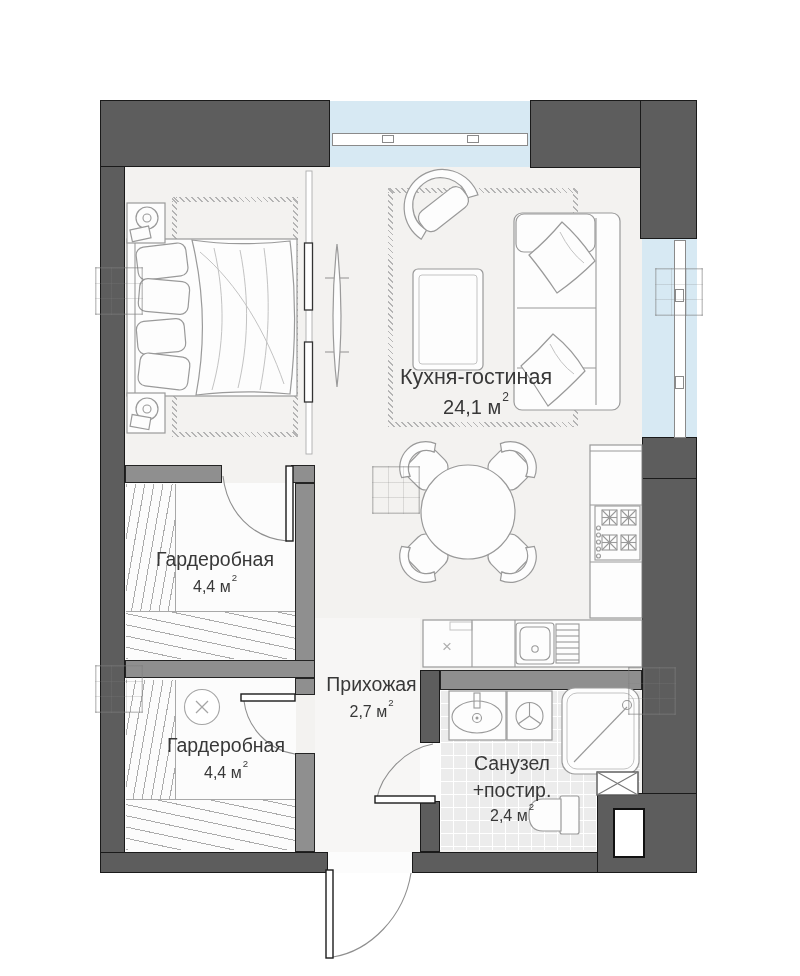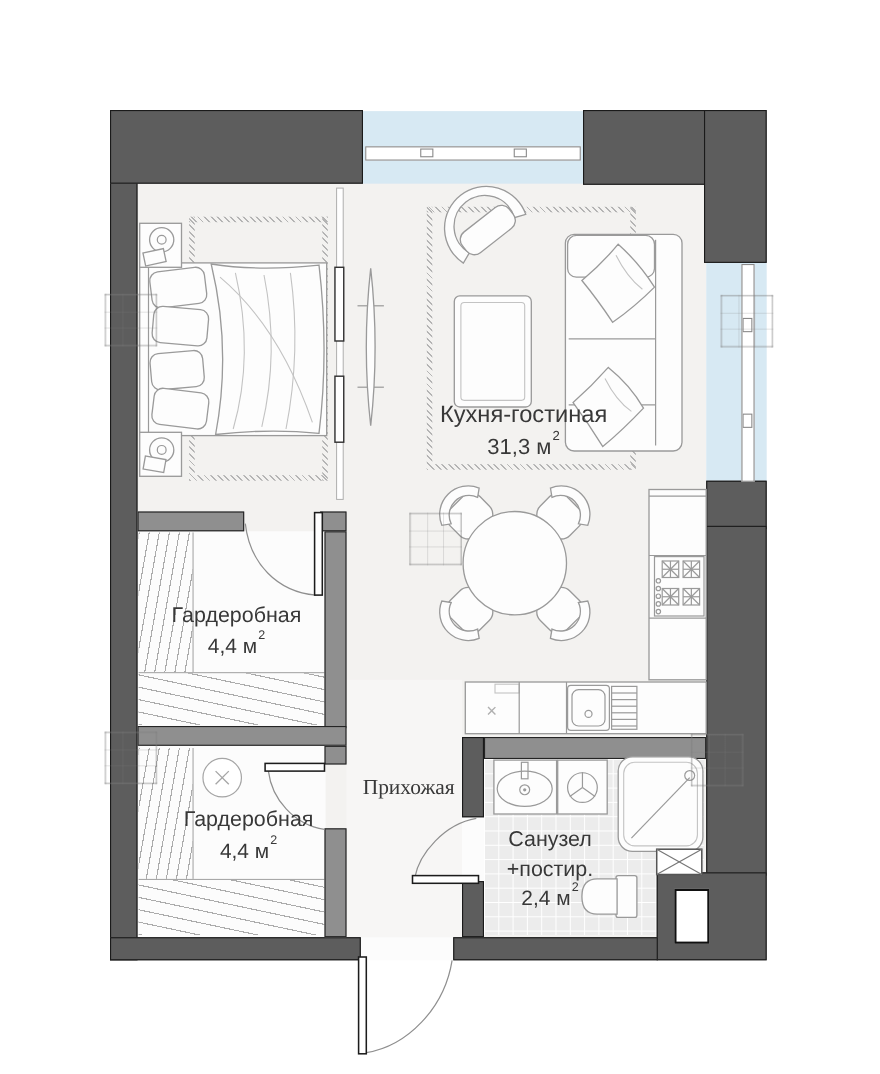--- a/index.html
+++ b/index.html
@@ -34,21 +34,21 @@
   .s{stroke:var(--furn);fill:#fdfdfd;stroke-width:1.2;}
   .ln{stroke:var(--furn);fill:none;stroke-width:1.1;}
   .thin{stroke:#c3c3c3;fill:none;stroke-width:1;}
   .dk{stroke:#555;fill:#fff;stroke-width:1.4;}
   .leaf{fill:#fff;stroke:#1c1c1c;stroke-width:1.4;}
   .arc{stroke:#8f8f8f;fill:none;stroke-width:1.1;}
   .xmark{font-family:"Liberation Sans",sans-serif;font-size:17px;fill:#b0b0b0;}
   
   .label{position:absolute;z-index:7;text-align:center;color:var(--label);line-height:1.32;}
   .l1{font-size:19.5px;}
-  .l2{font-size:19px;margin-top:3px;}
+  .l2{font-size:16px;margin-top:3px;}
   .label.big .l1{font-size:21.5px;}
   .label.big .l2{font-size:20px;}
   sup{font-size:0.6em;position:relative;top:-0.5em;margin-left:1px;}
   
   .wm{position:absolute;width:46px;height:46px;z-index:9;border:1px solid rgba(125,125,125,.28);
     background-image:repeating-linear-gradient(0deg,rgba(125,125,125,.22) 0 1px,transparent 1px 15px),
                      repeating-linear-gradient(90deg,rgba(125,125,125,.22) 0 1px,transparent 1px 15px);}
 </style>
 </head>
 <body>
@@ -296,34 +296,35 @@
     </g>
 
     <rect class="leaf" x="286" y="466" width="7" height="75"></rect>
     <rect class="leaf" x="241" y="694" width="54" height="7"></rect>
     <rect class="leaf" x="375" y="796" width="60" height="7"></rect>
     <rect class="leaf" x="326" y="870" width="7" height="88"></rect>
   </svg>
 
   <div class="label big" style="left:366px;top:363px;width:220px;">
     <div class="l1">Кухня-гостиная</div>
-    <div class="l2"><span>31,3 м</span><sup>2</sup></div>
+    <div class="l2"><span>24,1 м</span><sup>2</sup></div>
   </div>
   <div class="label" style="left:129px;top:547px;width:172px;">
     <div class="l1">Гардеробная</div>
     <div class="l2"><span>4,4 м</span><sup>2</sup></div>
   </div>
   <div class="label" style="left:140px;top:733px;width:172px;">
     <div class="l1">Гардеробная</div>
     <div class="l2"><span>4,4 м</span><sup>2</sup></div>
   </div>
-  <div class="label" style="left:299px;top:704px;width:145px;font-family:Liberation Serif, serif;">
+  <div class="label" style="left:299px;top:672px;width:145px;">
     <div class="l1">Прихожая</div>
-  </div>
-  <div class="label" style="left:457px;top:750px;width:86px;line-height:1.4;">
+    <div class="l2"><span>2,7 м</span><sup>2</sup></div>
+  </div>
+  <div class="label" style="left:469px;top:750px;width:86px;line-height:1.4;">
     <div class="l1">Санузел</div>
     <div class="l1">+постир.</div>
     <div class="l2" style="margin-top:0;"><span>2,4 м</span><sup>2</sup></div>
   </div>
 
   <div class="wm" style="left:95px;top:267px;"></div>
   <div class="wm" style="left:655px;top:268px;"></div>
   <div class="wm" style="left:372px;top:466px;"></div>
   <div class="wm" style="left:95px;top:665px;"></div>
   <div class="wm" style="left:628px;top:667px;"></div>

